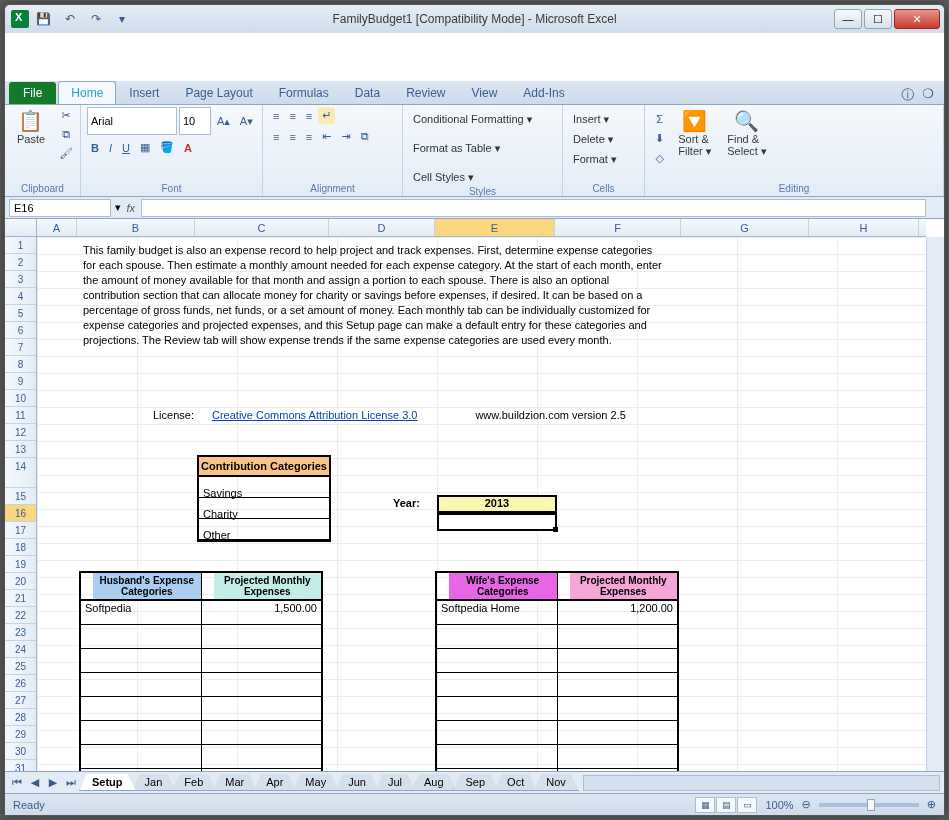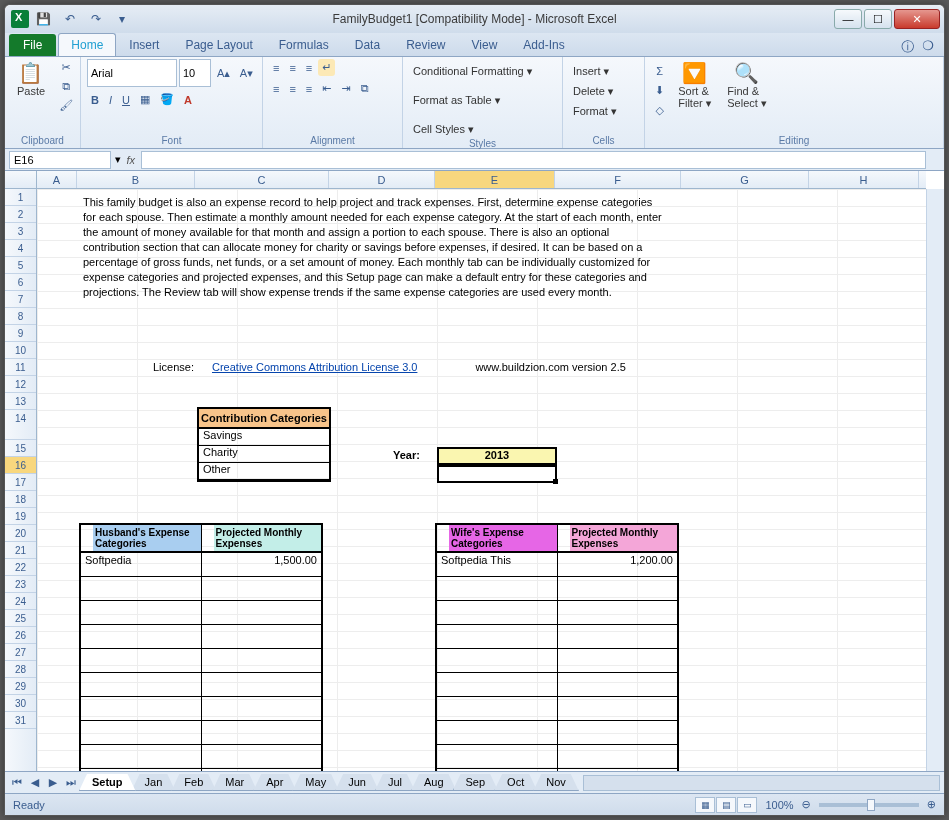--- a/index.html
+++ b/index.html
@@ -7,21 +7,21 @@
 .window { position: absolute; top: 4px; left: 4px; width: 941px; height: 812px; background: #fff; border: 1px solid #555; border-radius: 6px 6px 0 0; box-shadow: 0 0 8px rgba(0,0,0,0.4); display: flex; flex-direction: column; }
 .titlebar { height: 28px; background: linear-gradient(#e6edf5, #cfdceb); display: flex; align-items: center; border-radius: 6px 6px 0 0; position: relative; }
 .titlebar .qat { display: flex; align-items: center; gap: 4px; padding-left: 6px; }
 .titlebar .qat .excel-ico { width: 18px; height: 18px; background: #0a7f39; border-radius: 2px; position: relative; }
 .titlebar .qat .excel-ico::after { content: "X"; color: #fff; font-size: 11px; font-weight: bold; position: absolute; left: 4px; top: 1px; }
 .titlebar .qat .qbtn { width: 22px; height: 22px; display: flex; align-items: center; justify-content: center; font-size: 12px; color: #3a5d8f; cursor: pointer; border-radius: 3px; }
 .titlebar .title { position: absolute; left: 50%; transform: translateX(-50%); font-size: 12px; color: #3a3a3a; }
 .titlebar .wincontrols { margin-left: auto; display: flex; gap: 2px; padding-right: 4px; }
 .titlebar .wincontrols button { height: 20px; width: 28px; border: 1px solid #8aa; border-radius: 3px; font-size: 11px; background: linear-gradient(#f6f9fc,#d6e2ee); cursor: pointer; }
 .titlebar .wincontrols .close { width: 46px; background: linear-gradient(#e5978f,#c93a2c); color: #fff; border-color: #922; }
-.ribbon-tabs { height: 24px; background: linear-gradient(#dce6f2,#cddbeb); display: flex; align-items: flex-end; padding-left: 4px; font-size: 12px; border-bottom: 1px solid #8ea6c4; }
+.ribbon-tabs { height: 24px; background: linear-gradient(#dce6f2,#cddbeb); display: flex; align-items: flex-end; padding-left: 4px; font-size: 12px; border-bottom: 1px solid #8ea6c4; margin-top: 48px; }
 .ribbon-tabs .file { background: #147a2b; color: #fff; padding: 4px 14px; border-radius: 3px 3px 0 0; margin-right: 2px; }
 .ribbon-tabs .tab { padding: 4px 12px; color: #3a5d8f; cursor: pointer; border: 1px solid transparent; border-bottom: none; }
 .ribbon-tabs .tab.active { background: #f5f8fc; border-color: #8ea6c4; color: #21a0d2; border-radius: 3px 3px 0 0; }
 .ribbon-tabs .help { margin-left: auto; padding-right: 10px; color: #3a5d8f; font-size: 13px; display: flex; gap: 8px; }
 .ribbon { height: 92px; background: linear-gradient(#f5f8fc,#e3ecf6); border-bottom: 1px solid #8ea6c4; display: flex; font-size: 11px; }
 .rgroup { border-right: 1px solid #c3d3e6; padding: 2px 6px 0; display: flex; flex-direction: column; justify-content: space-between; }
 .rgroup .lab { text-align: center; color: #5a7aa6; font-size: 10px; padding-bottom: 2px; }
 .rgroup .body { flex: 1; display: flex; align-items: flex-start; gap: 4px; }
 .icobtn { display: inline-flex; align-items: center; justify-content: center; padding: 2px 4px; border-radius: 3px; cursor: pointer; color: #3a5d8f; }
 .col { display: flex; flex-direction: column; gap: 2px; }
@@ -43,30 +43,30 @@
 .rowhdrs .sel { background: #f8d77e; }
 .corner { position: absolute; top: 0; left: 0; width: 32px; height: 18px; background: linear-gradient(#f5f8fc,#e3ecf6); border-right: 1px solid #9eb6ce; border-bottom: 1px solid #9eb6ce; }
 .grid { position: absolute; top: 18px; left: 32px; right: 18px; bottom: 0; overflow: hidden; }
 .gridlines { position: absolute; inset: 0; background-image: linear-gradient(#d4d4d4 1px, transparent 1px), linear-gradient(90deg, #d4d4d4 1px, transparent 1px); background-size: 100px 17px, 100px 100%; opacity: 0.4; }
 .content { position: absolute; inset: 0; font-size: 11px; font-family: Arial, sans-serif; color: #000; }
 .intro { position: absolute; top: 6px; left: 46px; width: 580px; line-height: 15px; }
 .lic-row { position: absolute; top: 172px; left: 116px; display: flex; gap: 18px; }
 .lic-row a { color: #0645ad; text-decoration: underline; }
 .contrib-tbl { position: absolute; top: 218px; left: 160px; width: 134px; border: 2px solid #000; }
 .contrib-tbl .hdr { background: #f8c48a; font-weight: bold; text-align: center; padding: 3px 2px; border-bottom: 2px solid #000; }
-.contrib-tbl .r { border-bottom: 1px solid #000; padding: 0 4px; height: 17px; }
+.contrib-tbl .r { border-bottom: 1px solid #000; padding: 10px 4px; height: 17px; }
 .year-lbl { position: absolute; top: 260px; left: 356px; font-weight: bold; }
 .year-box { position: absolute; top: 258px; left: 400px; width: 120px; height: 18px; background: #faf6b0; border: 2px solid #000; text-align: center; font-weight: bold; }
 .active-cell { position: absolute; top: 276px; left: 400px; width: 120px; height: 18px; border: 2px solid #000; background: #fff; }
 .active-cell::after { content: ""; position: absolute; right: -3px; bottom: -3px; width: 5px; height: 5px; background: #000; }
 .exp-tbl { position: absolute; width: 244px; border: 2px solid #000; }
 .exp-tbl.husband { top: 334px; left: 42px; }
 .exp-tbl.wife { top: 334px; left: 398px; }
 .exp-tbl .hdrs { display: flex; border-bottom: 2px solid #000; }
-.exp-tbl .hdrs div { flex: 1; font-weight: bold; padding: 2px; font-size: 10px; margin-left: 12px; }
+.exp-tbl .hdrs div { flex: 1; font-weight: bold; text-align: center; padding: 2px; font-size: 10px; margin-left: 12px; }
 .exp-tbl .hdrs div:first-child { border-right: 1px solid #000; }
 .exp-tbl.husband .hdrs div:first-child { background: #a9cef0; }
 .exp-tbl.husband .hdrs div:last-child { background: #c3eee8; }
 .exp-tbl.wife .hdrs div:first-child { background: #e666e6; }
 .exp-tbl.wife .hdrs div:last-child { background: #f4a6d8; }
 .exp-tbl .dr { display: flex; height: 24px; border-bottom: 1px solid #000; }
 .exp-tbl .dr div { flex: 1; padding: 1px 4px; }
 .exp-tbl .dr div:first-child { border-right: 1px solid #000; }
 .exp-tbl .dr div:last-child { text-align: right; }
 .vscroll { position: absolute; top: 18px; right: 0; width: 18px; bottom: 0; background: #e3ecf6; border-left: 1px solid #c3d3e6; }
@@ -323,21 +323,21 @@
               </div>
             </div>
         </div>
         <div class="exp-tbl wife">
           <div class="hdrs">
               <div>Wife's Expense Categories</div>
               <div>Projected Monthly Expenses</div>
             </div>
           <div id="wrows">
               <div class="dr">
-                <div>Softpedia This</div>
+                <div>Softpedia Home</div>
                 <div>1,200.00</div>
               </div>
               <div class="dr">
                 <div></div>
                 <div></div>
               </div>
               <div class="dr">
                 <div></div>
                 <div></div>
               </div>

